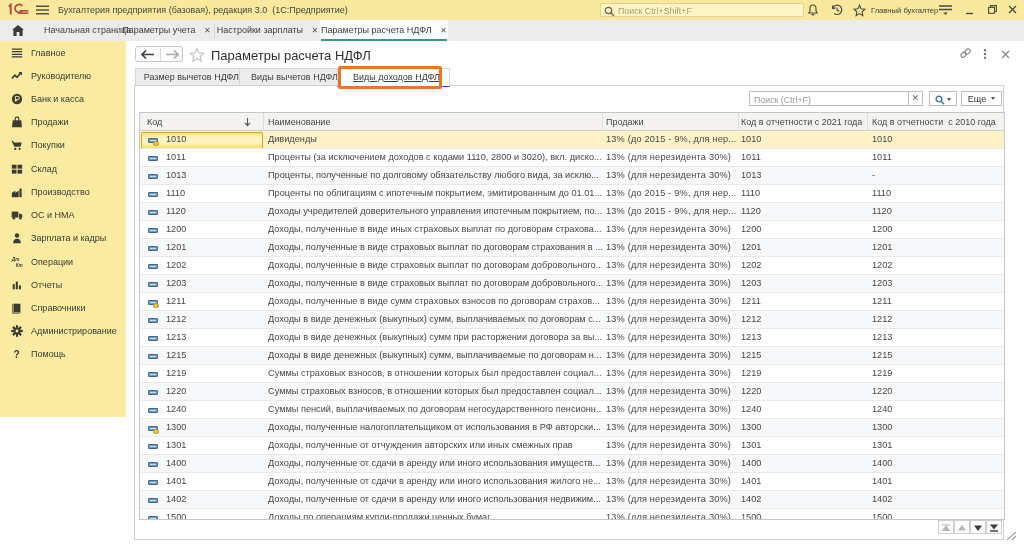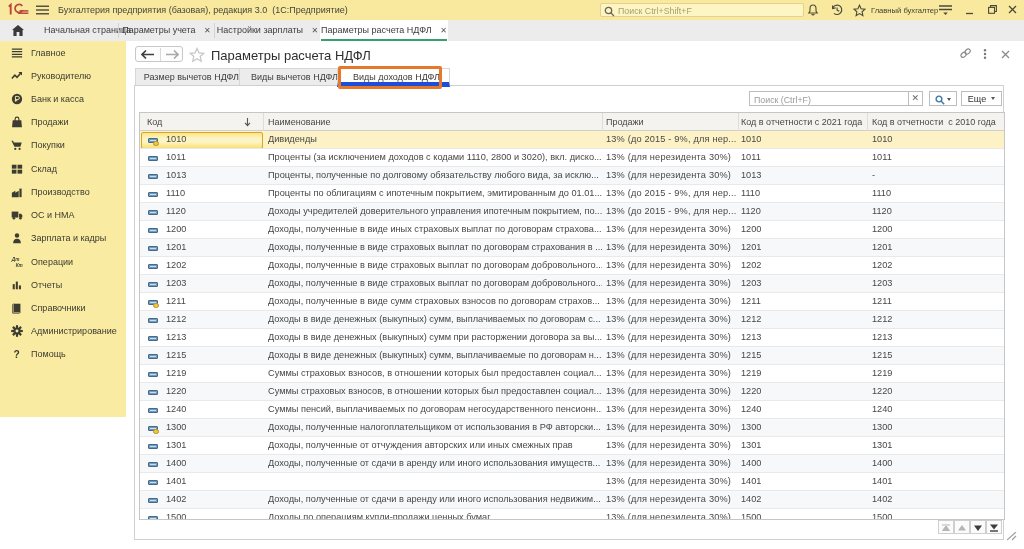--- a/index.html
+++ b/index.html
@@ -28,21 +28,21 @@
 .mi .tx { position:absolute; left:31px; top:50%; transform:translateY(-50%);
   font-size:9px; color:#3b3b30; white-space:nowrap; }
 
 #navgrp { left:135px; top:46px; width:48px; height:16px; border:1px solid #c8c8c8;
   border-radius:3px; background:#fdfdfd; }
 #navgrp .mid { position:absolute; left:24px; top:1px; width:1px; height:13px; background:#d9d9d9; }
 #ctitle { left:211px; top:47.5px; font-size:13px; color:#2e2e2e; white-space:nowrap; }
 
 .ftab { position:absolute; top:68px; height:18px; background:#ececec; border:1px solid #d7d7d7;
   font-size:9px; color:#3c3c3c; text-align:right; line-height:17px; white-space:nowrap; }
-#ftabact { background:#fff; border-bottom:5px solid #1d4ed8; z-index:3; }
+#ftabact { background:#fff; border-bottom:1px solid #1d4ed8; z-index:3;text-decoration:underline; }
 #fstripline { left:134px; top:85px; width:870px; height:1px; background:#cfcfcf; }
 #orangebox { left:338px; top:65.5px; width:104px; height:23.5px; border:3px solid #e8772a;
   border-radius:2px; z-index:5; }
 
 #panel { left:134px; top:86px; width:870px; height:454px; border:1px solid #d0d0d0; border-top:none; background:#fff; }
 
 .inpt { position:absolute; border:1px solid #bdbdbd; background:#fff; border-radius:0; }
 #psearch { left:749px; top:91px; width:174px; height:15px; }
 #psearch .ph { position:absolute; left:4px; top:2.5px; font-size:8.8px; color:#9a9a9a; }
 #psearch .xsep { position:absolute; right:13.5px; top:0; width:1px; height:13px; background:#bdbdbd; }
@@ -536,20 +536,21 @@
           <div class="cell c3">13% (для нерезидента 30%)</div>
           <div class="cell c4">1400</div>
           <div class="cell c5">1400</div>
           <div class="sep"></div>
         </div>
         <div class="row" style="top:360px">
           <div class="icn">
             <i></i>
           </div>
           <div class="cell c1">1401</div>
+          <div class="cell c2">Доходы, полученные от сдачи в аренду или иного использования жилого не...</div>
           <div class="cell c3">13% (для нерезидента 30%)</div>
           <div class="cell c4">1401</div>
           <div class="cell c5">1401</div>
           <div class="sep"></div>
         </div>
         <div class="row zeb" style="top:378px">
           <div class="icn">
             <i></i>
           </div>
           <div class="cell c1">1402</div>

